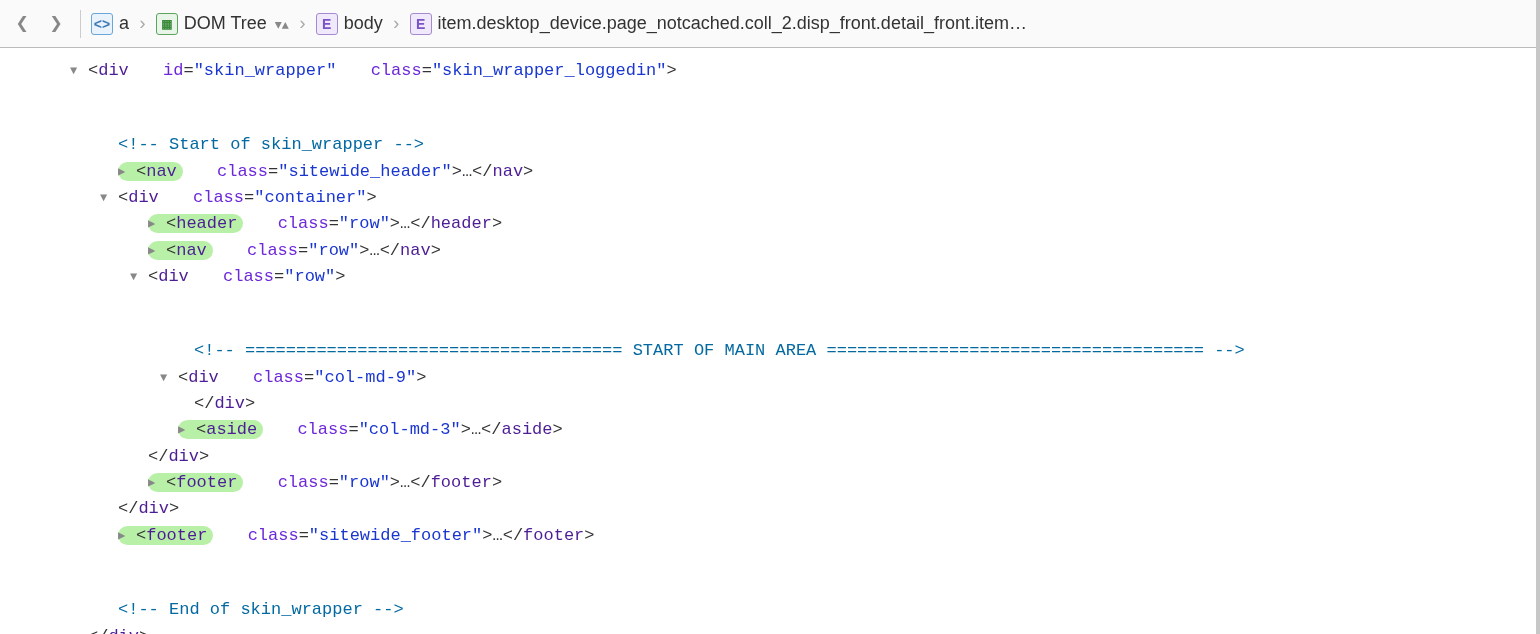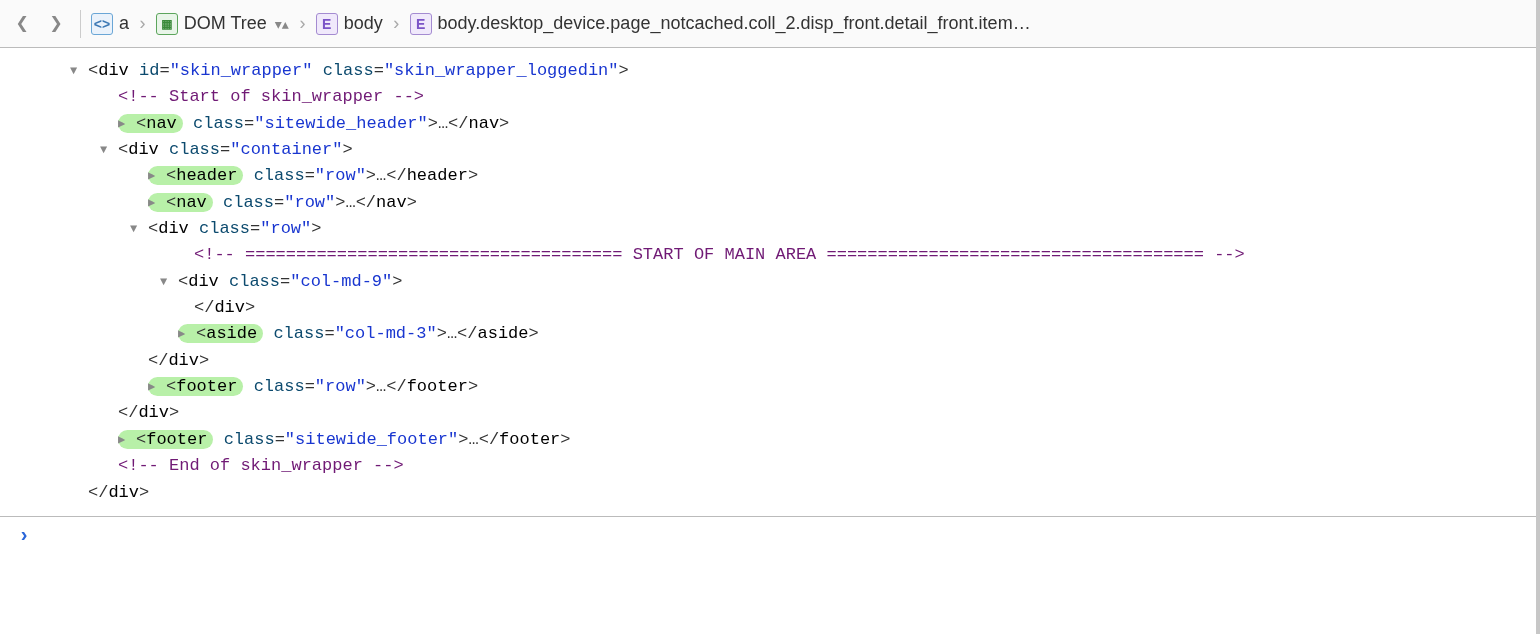--- a/index.html
+++ b/index.html
@@ -94,25 +94,25 @@
 
   .tri {
     display: inline-block;
     color: #888;
     width: 18px;
     margin-left: -18px;
     font-size: 12px;
     vertical-align: 1px;
   }
   .tag-punc { color: #333; }
-  .tag-name { color: #000000; }
-  .attr-name { color: #0c4a6e; }
+  .tag-name { color: #4c1d95; }
+  .attr-name { color: #6d28d9; margin-left: 24px; }
   .attr-eq { color: #333; }
   .attr-val { color: #1936d0; }
-  .comment { color: #701a75; }
+  .comment { color: #0369a1; margin-top: 48px; }
   .collapsed-dots { color: #333; }
 
   .hl {
     background: #b8f0a8;
     border-radius: 10px;
     padding: 0 6px 0 3px;
   }
   .hl .tri { margin-left: -3px; }
 
   .console-row {
@@ -157,21 +157,21 @@
   <span class="crumb-sep">›</span>
 
   <span class="crumb">
     <span class="badge badge-e">E</span>
     <span>body</span>
   </span>
   <span class="crumb-sep">›</span>
 
   <span class="crumb">
     <span class="badge badge-e">E</span>
-    <span>body.desktop_device.page_notcached.coll_2.disp_front.detail_front.item…</span>
+    <span>item.desktop_device.page_notcached.coll_2.disp_front.detail_front.item…</span>
   </span>
 </div>
 
 <div class="code-area">
   <span class="line i1"><span class="tri">▼</span><span class="tag-punc">&lt;</span><span class="tag-name">div</span> <span class="attr-name">id</span><span class="attr-eq">=</span><span class="attr-val">"skin_wrapper"</span> <span class="attr-name">class</span><span class="attr-eq">=</span><span class="attr-val">"skin_wrapper_loggedin"</span><span class="tag-punc">&gt;</span></span>
   <span class="line i2 comment">&lt;!-- Start of skin_wrapper --&gt;</span>
   <span class="line i2"><span class="hl"><span class="tri">▶</span><span class="tag-punc">&lt;</span><span class="tag-name">nav</span></span> <span class="attr-name">class</span><span class="attr-eq">=</span><span class="attr-val">"sitewide_header"</span><span class="tag-punc">&gt;</span><span class="collapsed-dots">…</span><span class="tag-punc">&lt;/</span><span class="tag-name">nav</span><span class="tag-punc">&gt;</span></span>
   <span class="line i2"><span class="tri">▼</span><span class="tag-punc">&lt;</span><span class="tag-name">div</span> <span class="attr-name">class</span><span class="attr-eq">=</span><span class="attr-val">"container"</span><span class="tag-punc">&gt;</span></span>
   <span class="line i3"><span class="hl"><span class="tri">▶</span><span class="tag-punc">&lt;</span><span class="tag-name">header</span></span> <span class="attr-name">class</span><span class="attr-eq">=</span><span class="attr-val">"row"</span><span class="tag-punc">&gt;</span><span class="collapsed-dots">…</span><span class="tag-punc">&lt;/</span><span class="tag-name">header</span><span class="tag-punc">&gt;</span></span>
   <span class="line i3"><span class="hl"><span class="tri">▶</span><span class="tag-punc">&lt;</span><span class="tag-name">nav</span></span> <span class="attr-name">class</span><span class="attr-eq">=</span><span class="attr-val">"row"</span><span class="tag-punc">&gt;</span><span class="collapsed-dots">…</span><span class="tag-punc">&lt;/</span><span class="tag-name">nav</span><span class="tag-punc">&gt;</span></span>

